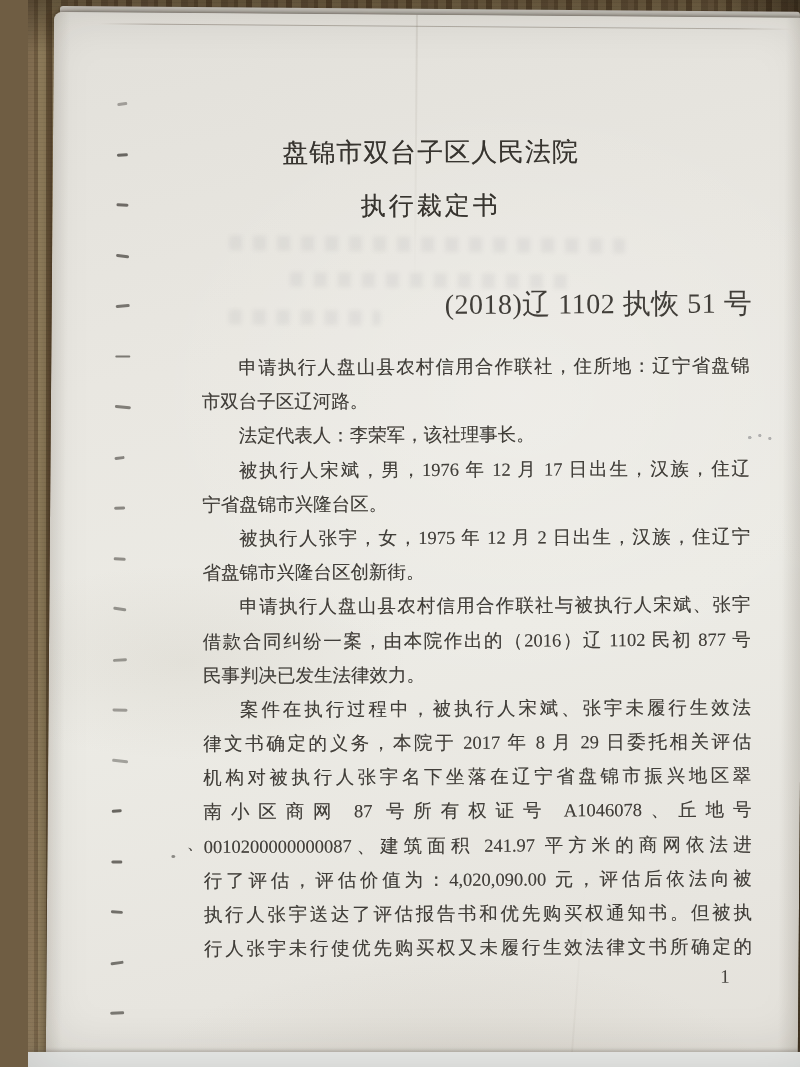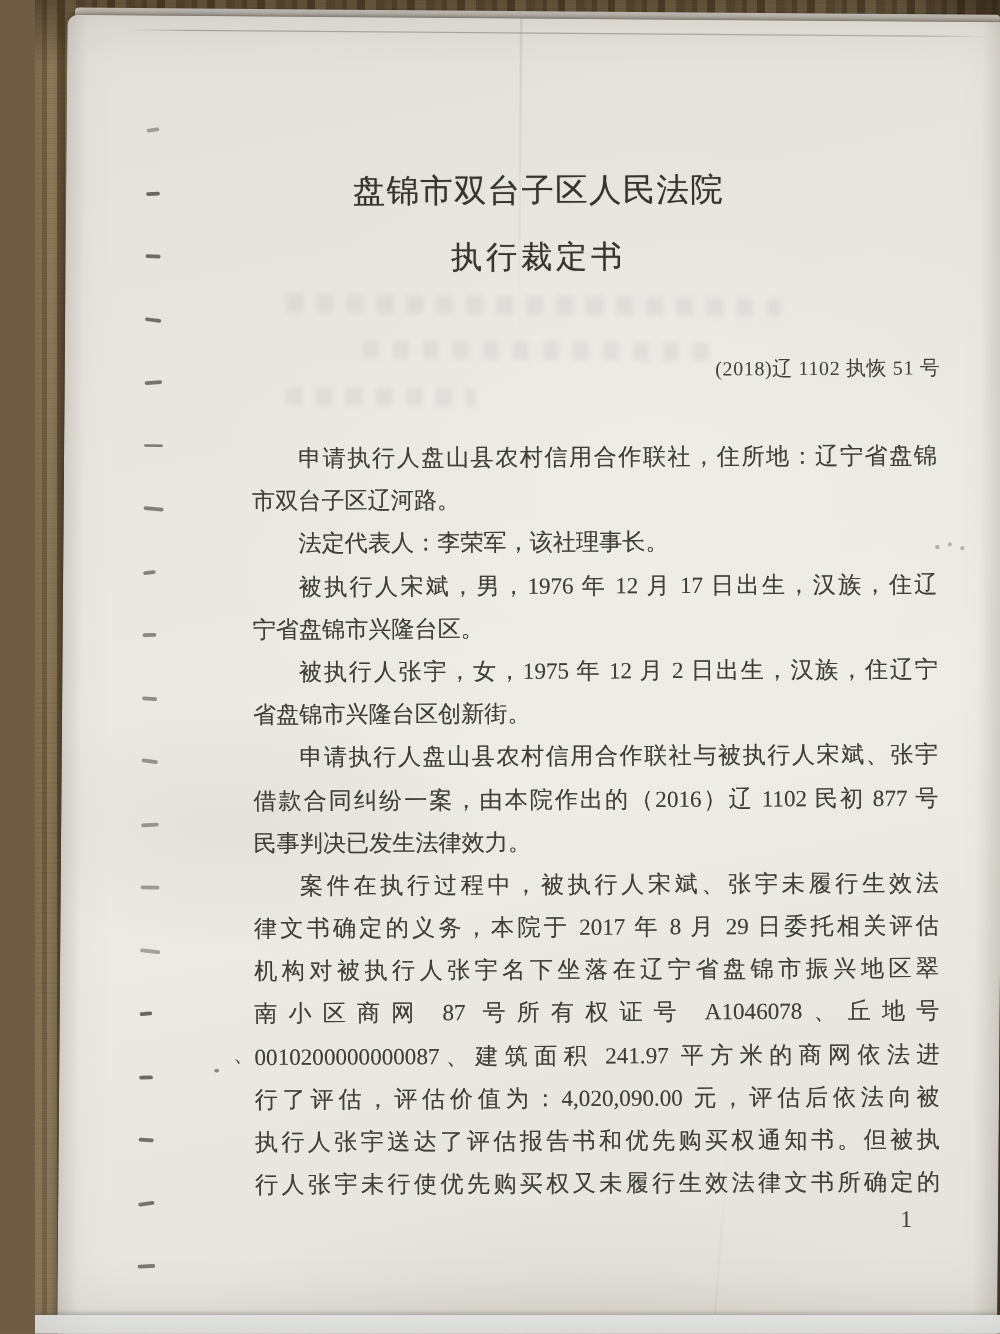--- a/index.html
+++ b/index.html
@@ -109,21 +109,21 @@
     font-size:26px; font-weight:500; letter-spacing:1px; color:#37342f;
     text-shadow:0 0 .6px rgba(55,52,47,.55);
   }
   .doc-title{
     margin:19px 0 0 0; text-align:center;
     font-size:25px; font-weight:500; letter-spacing:3px; color:#37342f;
     text-shadow:0 0 .6px rgba(55,52,47,.55);
   }
   .case-number{
     position:absolute; top:271px; right:55px;
-    font-size:16px; letter-spacing:.5px; color:#413e39;
+    font-size:28px; letter-spacing:.5px; color:#413e39;
   }
   .doc-body{
     position:absolute; top:335px; left:146px; width:548px;
     font-size:18.5px; color:#413e39;
     text-shadow:0 0 .5px rgba(65,62,57,.45);
   }
   .line{
     position:relative; height:34.2px; line-height:34.2px; white-space:nowrap;
     text-align:left;
   }

